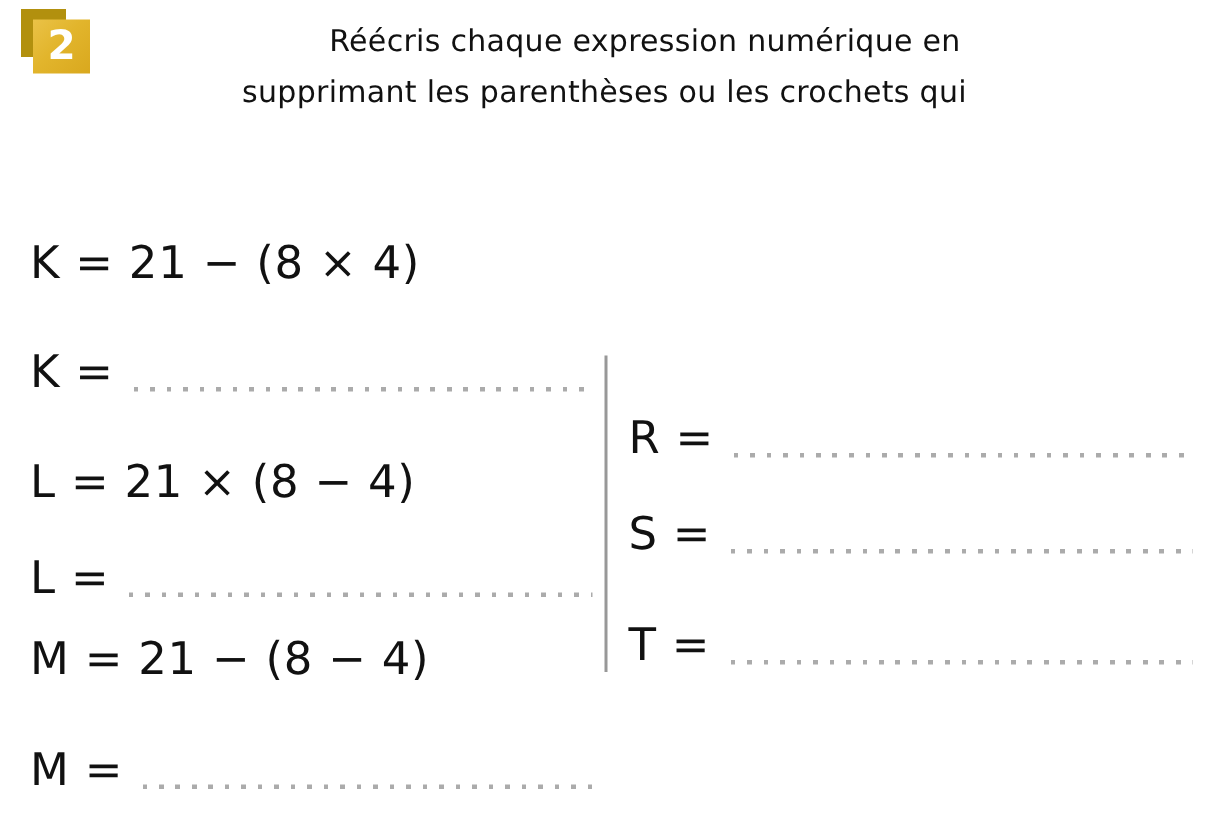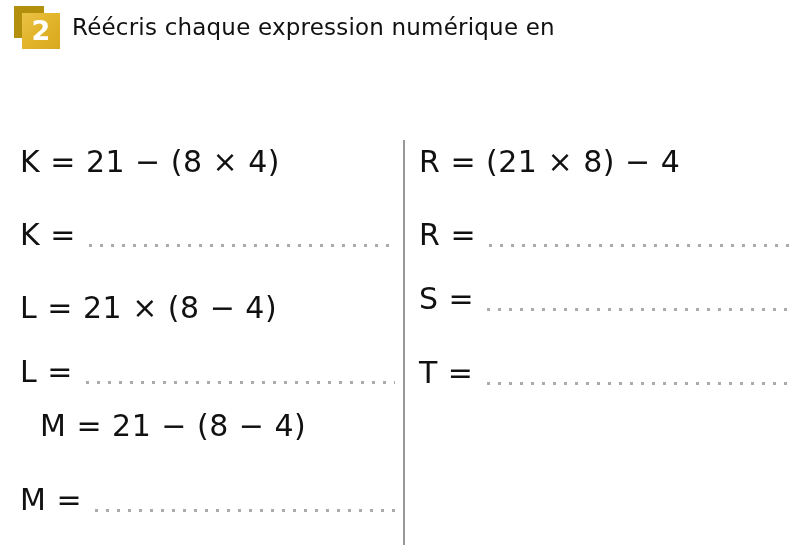--- a/index.html
+++ b/index.html
@@ -27,62 +27,65 @@
   .badge-front{
     position:absolute;left:22px;top:13px;width:38px;height:36px;
     background:linear-gradient(135deg,#eac247 0%,var(--badge_front) 45%,#d9a81e 100%);
     color:#ffffff;font-weight:bold;font-size:27px;line-height:36px;
     text-align:center;
   }
 
   
   .instruction{
     position:absolute;left:18px;top:10px;width:770px;
-    font-size:23px;line-height:34px;letter-spacing:0.2px;
+    font-size:20px;line-height:34px;letter-spacing:0.2px;
     color:var(--text);
+    text-align:center;
   }
   .instruction .line{white-space:nowrap;}
   .instruction .line.first{padding-left:54px;}
 
   
   .content{
     position:absolute;left:0;top:140px;width:803px;height:405px;
     display:flex;
+    align-items:center;
   }
   .col{font-size:30px;line-height:34px;letter-spacing:0.5px;}
   .col-left{width:403px;padding:0 8px 0 20px;}
   .col-right{flex:1;border-left:2px solid var(--divider);padding:0 8px 0 14px;}
 
   .expr{white-space:nowrap;}
   .ans{display:flex;}
   .ans .prefix{white-space:nowrap;flex:0 0 auto;}
   .dots{
     flex:1 1 auto;height:3px;align-self:flex-end;
     margin:0 0 5px 13px;
     background:repeating-linear-gradient(90deg,var(--dots) 0 3px,transparent 3px 11px);
   }
 
   
   .row-1{margin-top:5px;}
   .row-2{margin-top:39px;}
   .row-3{margin-top:39px;}
   .row-4{margin-top:30px;}
-  .row-5{margin-top:20px;margin-left:20px;}
+  .row-5{margin-top:20px;}
   .row-6{margin-top:40px;}
 </style>
 </head>
 <body>
 
 <span class="badge">
   <span class="badge-back"></span>
   <span class="badge-front">2</span>
 </span>
 
 <div class="instruction">
   <div class="line first">Réécris chaque expression numérique en</div>
+  <div class="line">supprimant les parenthèses ou les crochets qui</div>
 </div>
 
 <div class="content">
 
   <div class="col col-left">
     <div class="expr row-1">K = 21 − (8 × 4)</div>
     <div class="ans row-2">
       <span class="prefix">K =</span>
       <span class="dots"></span>
     </div>
@@ -92,21 +95,20 @@
       <span class="dots"></span>
     </div>
     <div class="expr row-5">M = 21 − (8 − 4)</div>
     <div class="ans row-6">
       <span class="prefix">M =</span>
       <span class="dots"></span>
     </div>
   </div>
 
   <div class="col col-right">
-    <div class="expr row-1">R = (21 × 8) − 4</div>
     <div class="ans row-2">
       <span class="prefix">R =</span>
       <span class="dots"></span>
     </div>
     <div class="ans row-4">
       <span class="prefix">S =</span>
       <span class="dots"></span>
     </div>
     <div class="ans row-6">
       <span class="prefix">T =</span>

